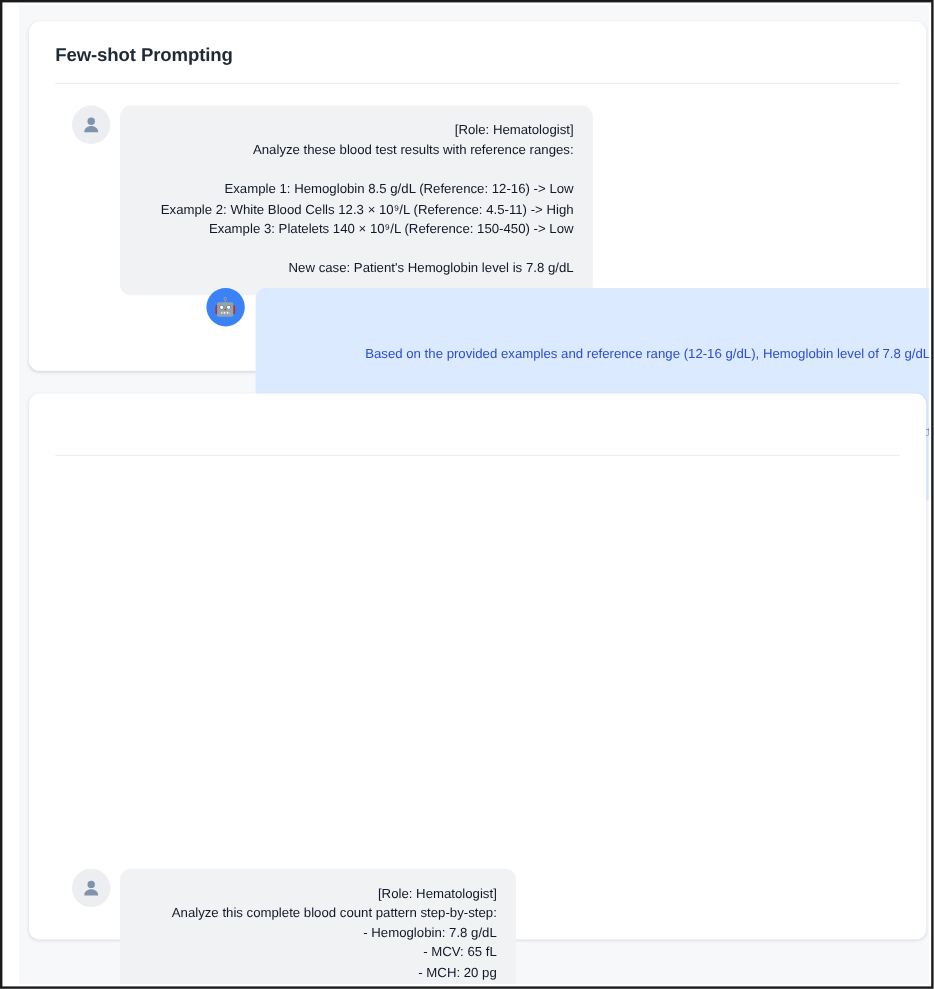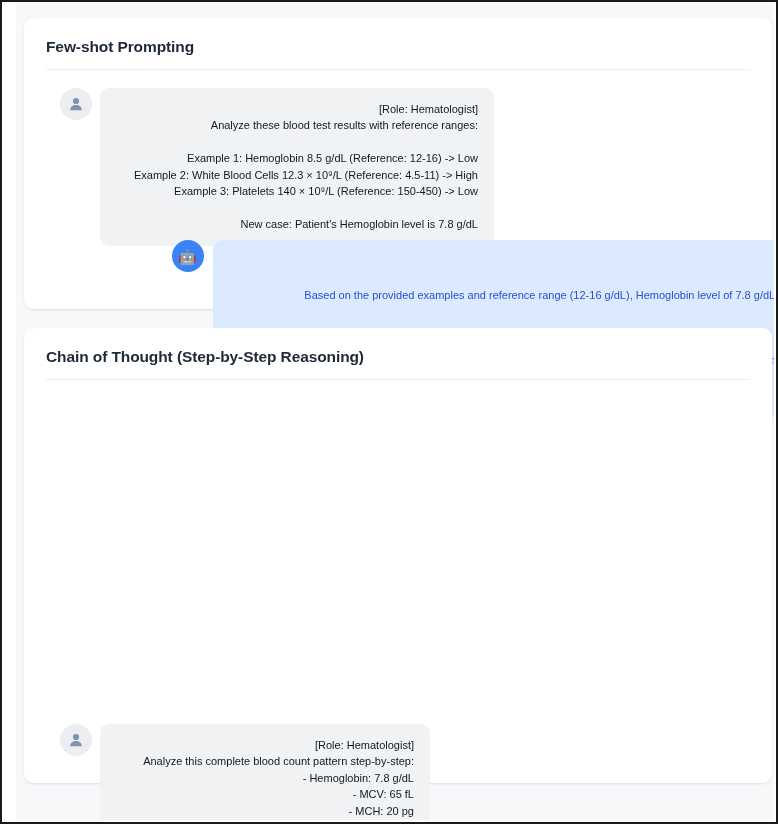--- a/index.html
+++ b/index.html
@@ -159,21 +159,20 @@
           <span>🤖</span>
         </div>
         <div class="bubble bubble-bot">
           <p class="bline">Based on the provided examples and reference range (12-16 g/dL), Hemoglobin level of 7.8 g/dL is Low</p>
           <p class="bline">This indicates severe anemia requiring immediate clinical attention.</p>
         </div>
       </div>
     </div>
 
     <div class="card" id="card-cot">
-      <div class="card-heading">Chain of Thought (Step-by-Step Reasoning)</div>
       <div class="card-divider"></div>
 
       <div class="msg-row" id="row-cot-user">
         <div class="avatar avatar-user">
           <span>
             <svg width="16" height="16" viewBox="0 0 16 16" aria-hidden="true">
               <circle cx="8" cy="5" r="3.1" fill="#7e94ad"></circle>
               <path d="M2.2 14.2c0-3.1 2.6-5.1 5.8-5.1s5.8 2 5.8 5.1z" fill="#7e94ad"></path>
             </svg>
           </span>

